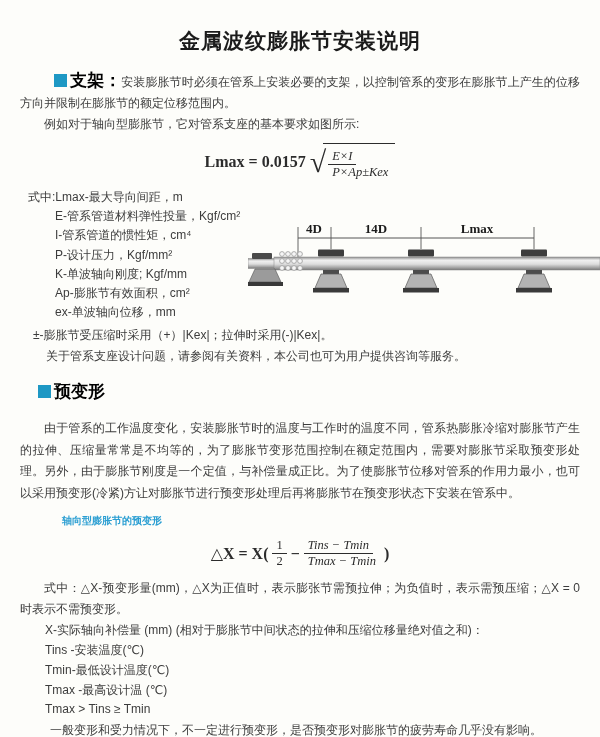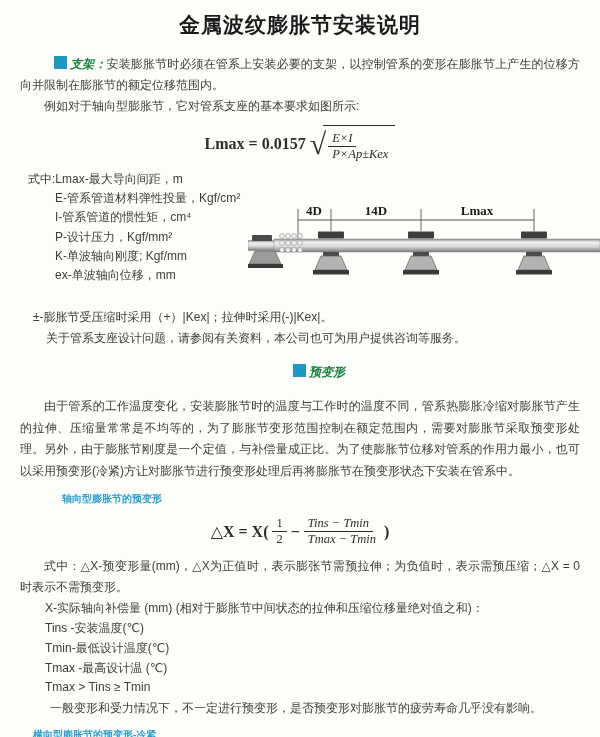--- a/index.html
+++ b/index.html
@@ -4,25 +4,25 @@
 <style>
   html,body{margin:0;padding:0;}
   body{background:#e9e9e6;}
   .page{
     width:600px;height:737px;margin:0 auto;background:#fdfdfa;
     font-family:"Liberation Sans","DejaVu Sans",sans-serif;
     color:#3c3c3c;position:relative;overflow:hidden;box-sizing:border-box;
   }
   .page-title{
     font-size:21px;font-weight:bold;color:#1b1b1b;text-align:center;
-    padding-top:11px;letter-spacing:1px;
+    padding-top:27px;letter-spacing:1px;
   }
   .body-txt{font-size:12px;line-height:21px;}
   .para{margin:0 20px;text-align:justify;}
-  .sec-head{color:#15803d;font-size:12px;font-weight:bold;white-space:nowrap;font-style:italic;}
+  .sec-head{color:#000000;font-size:17px;font-weight:bold;white-space:nowrap;}
   .sq{display:inline-block;width:13px;height:13px;background:#1e98c4;margin-right:3px;vertical-align:-1px;}
   .support-para{margin-top:15px;text-indent:34px;}
   .indent2{ text-indent:24px;}
   
   .fml{font-family:"Liberation Serif","DejaVu Serif",serif;color:#2c2c2c;}
   .fml-row{display:flex;justify-content:center;align-items:center;gap:4px;}
   .fml-lhs{font-weight:bold;font-size:16px;}
   .frac{display:inline-flex;flex-direction:column;align-items:flex-start;font-size:12.5px;line-height:1.2;font-style:italic;}
   .frac.up{font-style:normal;}
   .frac .num{padding:0 4px;border-bottom:1.2px solid #2c2c2c;}
@@ -33,21 +33,21 @@
   .fml1{margin-top:8px;}
   .fml2{margin-top:10px;}
   
   .defs-wrap{position:relative;margin:8px 0 0 28px;height:135px;}
   .def-line{font-size:12px;line-height:19.2px;padding-left:27px;white-space:nowrap;}
   .def-line.first{padding-left:0;}
   .diagram{position:absolute;left:220px;top:30px;width:352px;height:96px;}
   .dim-label{font-family:"Liberation Serif","DejaVu Serif",serif;font-weight:bold;font-size:13px;fill:#1c1c1c;}
   .pm-note{margin:2px 0 0 33px;}
   .consult-note{margin:0 0 0 46px;}
-  .sec2-head{margin:13px 0 0 38px;text-align:center;}
+  .sec2-head{margin:13px 0 0 38px;}
   .preform-para{margin-top:15px;line-height:21.5px;}
   .sub-title{color:#2a9ed2;font-size:10px;font-weight:bold;}
   .axial-title{margin:10px 0 0 62px;}
   .lateral-title{margin:9px 0 0 33px;}
   .explain-para{margin-top:9px;}
   .x-def{margin:0 20px 0 45px;white-space:nowrap;}
   .temp-line{margin-left:45px;line-height:19.8px;white-space:nowrap;}
   .general-note{margin:0 20px 0 50px;white-space:nowrap;}
 </style>
 </head>
@@ -75,20 +75,21 @@
       </span>
     </div>
   </div>
 
   <div class="defs-wrap">
     <div class="def-line first">式中:Lmax-最大导向间距，m</div>
     <div class="def-line">E-管系管道材料弹性投量，Kgf/cm²</div>
     <div class="def-line">I-管系管道的惯性矩，cm⁴</div>
     <div class="def-line">P-设计压力，Kgf/mm²</div>
     <div class="def-line">K-单波轴向刚度; Kgf/mm</div>
+    <div class="def-line">Ap-膨胀节有效面积，cm²</div>
     <div class="def-line">ex-单波轴向位移，mm</div>
 
     <svg class="diagram" viewBox="0 0 352 96" xmlns="http://www.w3.org/2000/svg">
       <defs>
         <linearGradient id="gpipe" x1="0" y1="0" x2="0" y2="1">
           <stop offset="0" stop-color="#8f8f8f"></stop>
           <stop offset="0.25" stop-color="#f0f0f0"></stop>
           <stop offset="0.55" stop-color="#dddddd"></stop>
           <stop offset="0.8" stop-color="#a8a8a8"></stop>
           <stop offset="1" stop-color="#777777"></stop>

